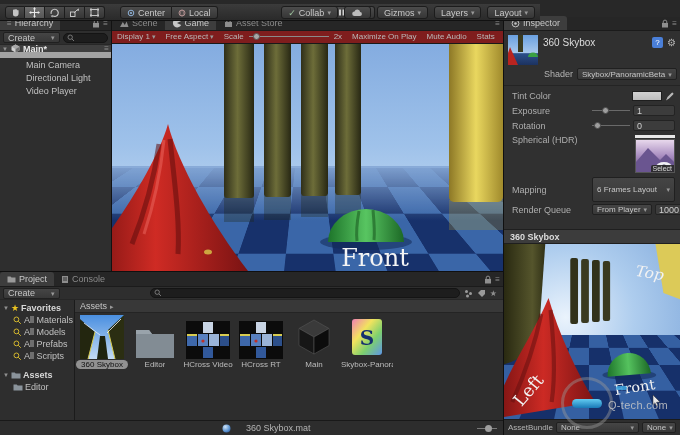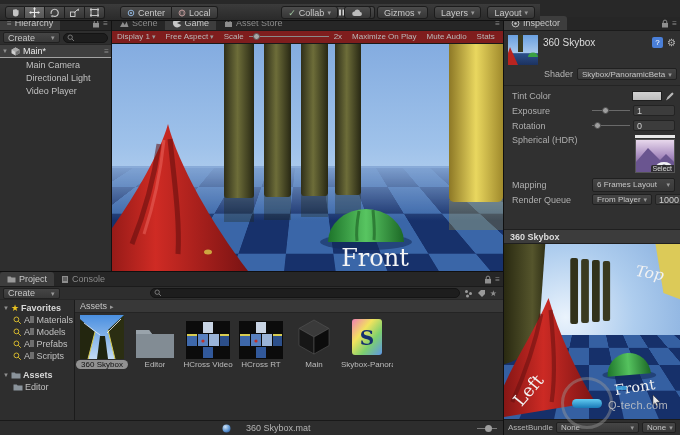--- a/index.html
+++ b/index.html
@@ -25,21 +25,21 @@
 .tab{height:14px;padding:0 7px;background:#3d3d3d;border-radius:3px 3px 0 0;color:#c8c8c8;display:flex;align-items:center;gap:3px;white-space:nowrap}
 .tab.off{background:transparent;color:#8a8a8a}
 .tbright{margin-left:auto;display:flex;align-items:center;gap:3px;padding:0 3px 2px 0;color:#8f8f8f}
 .menu-glyph{font-size:8px;color:#8f8f8f}
 .search{flex:1;height:10px;border-radius:5px;background:#1d1d1d;border:1px solid #141414;display:flex;align-items:center;padding:0 3px;gap:2px;min-width:0}
 .ddfield{background:linear-gradient(#454545,#383838);border:1px solid #202020;border-radius:2px;height:12px;display:flex;align-items:center;gap:3px;padding:0 4px;color:#c6c6c6;white-space:nowrap}
 
 #hierarchy{position:absolute;left:0;top:17px;width:112px;height:254px;background:#2e2e2e;border-right:1px solid #121212;display:flex;flex-direction:column}
 #hier-create{height:14px;display:flex;align-items:center;gap:3px;padding:0 3px;border-bottom:1px solid #272727}
 .minibtn{height:11px;display:flex;align-items:center;gap:16px;padding:0 4px;background:linear-gradient(#454545,#383838);border:1px solid #202020;border-radius:2px;color:#c4c4c4}
-#scene-head{height:13px;background:#3f3f3f;display:flex;align-items:center;gap:3px;padding:0 2px;color:#ececec;font-weight:normal;border-bottom:1px solid #a3a3a3}
+#scene-head{height:13px;background:#3f3f3f;display:flex;align-items:center;gap:3px;padding:0 2px;color:#ececec;font-weight:bold;border-bottom:6px solid #a3a3a3}
 .hrow{height:13px;display:flex;align-items:center;padding-left:26px;color:#c0c0c0}
 
 #viewport{position:absolute;left:112px;top:17px;width:391px;height:254px;display:flex;flex-direction:column;background:#2e2e2e}
 #gvbar{height:13px;background:#7f1d1d;border-bottom:1px solid #191919;display:flex;align-items:flex-end;font-size:8px;color:#b9b9b9}
 .gvitem{display:flex;align-items:center;gap:2px;height:13px;padding:0 5px;white-space:nowrap}
 .gvdiv{width:1px;height:9px;background:#262626}
 .sl{width:80px;height:1px;background:#8a8a8a;position:relative;margin:0 3px}
 .sl .knob{position:absolute;top:-3px;width:7px;height:7px;border-radius:50%;background:#a8a8a8;border:1px solid #555}
 #gvrender{position:relative;flex:1;overflow:hidden;background:#000}
 .sky{position:absolute;inset:0;background:linear-gradient(#84ace0 0%,#9fc2ea 45%,#cfe1f4 88%,#d9e7f6 100%)}
@@ -676,21 +676,21 @@
                 <circle cx="28" cy="27" r="2.4" fill="#3a3a5a"></circle>
             </svg>
             <div id="selectpill">Select</div>
           </div>
         </div>
       </div>
     </div>
     <div class="irow">
       <span class="ilabel">Mapping</span>
       <div class="ctrl">
-        <div class="ddfield" style="flex:1;height:14px">
+        <div class="ddfield" style="flex:1;height:25px">
             <span style="font-size:8px">6 Frames Layout</span>
             <span class="caret" style="margin-left:auto">▾</span>
           </div>
       </div>
     </div>
     <div class="irow">
       <span class="ilabel">Render Queue</span>
       <div class="ctrl">
         <div class="ddfield" style="height:11px">
             <span style="font-size:8px">From Player</span>

